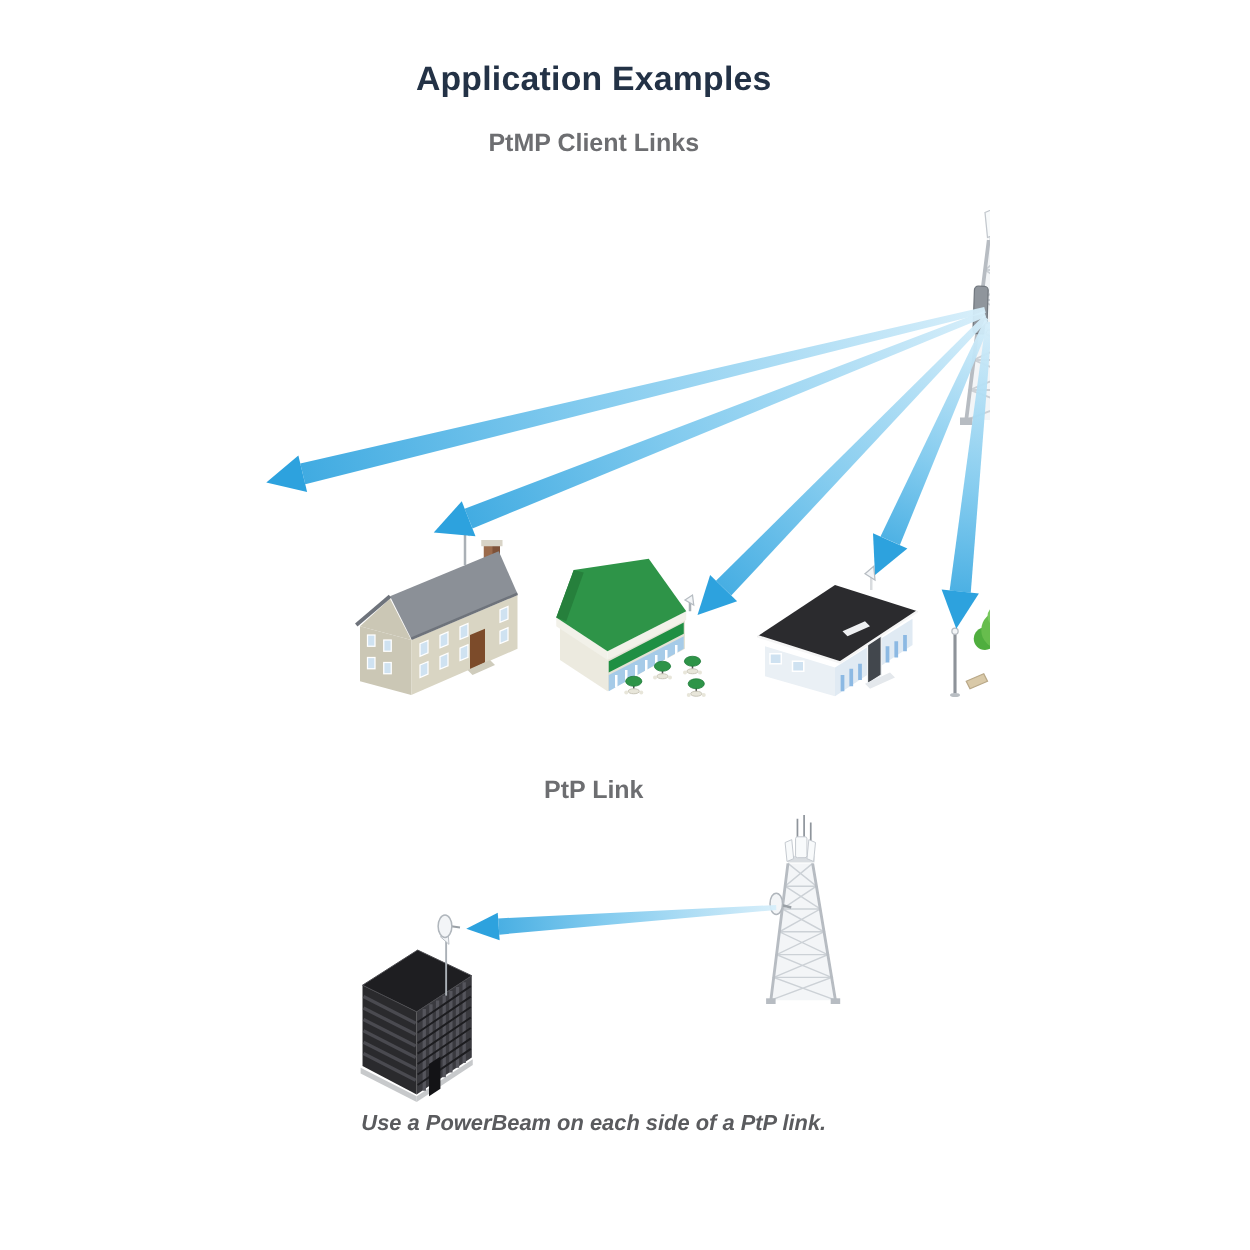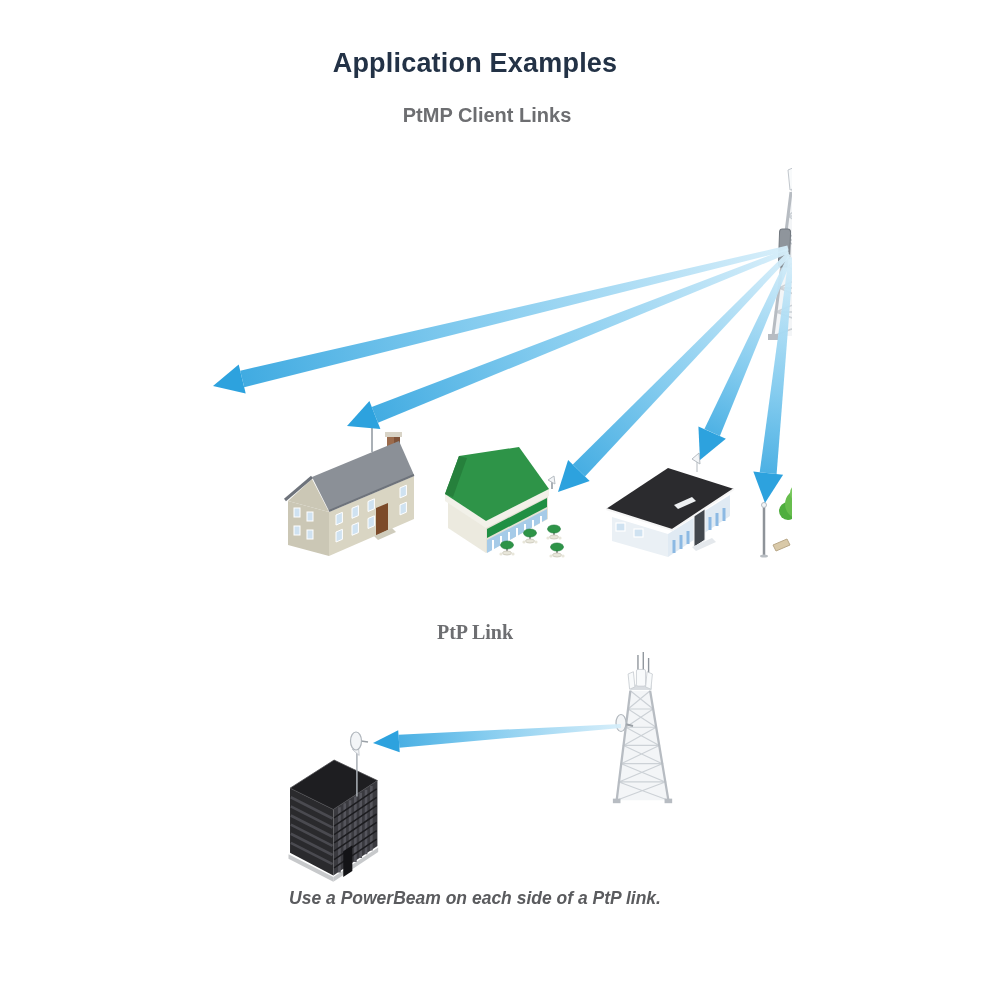--- a/index.html
+++ b/index.html
@@ -1,22 +1,22 @@
 <!DOCTYPE html>
 <html style="--bg: #ffffff; --title: #233246; --heading: #6d6e71; --caption: #5a5b5e; --beam-light: #d6eefa; --beam-mid: #7ec9ee; --beam-dark: #2da2de; --tower-fill: #f3f5f7; --tower-stroke: #b7bcc2; --tower-detail: #ccd1d6; --antenna-panel: #8f959c; --office-top: #1e1e21; --office-left: #2a2a2d; --office-right: #3a3a3f; --office-stripe: #4a4a50; --office-base: #c7c9cb; --house-roof: #8b9097; --house-gable: #cbc7b5; --house-wall: #d9d5c3; --window: #cfe2f1; --door: #7c4b2a; --chimney: #9b6b4c; --cafe-roof: #2e9448; --cafe-roof-dark: #26803c; --cafe-fascia: #f2f1e9; --cafe-wall: #eceadf; --cafe-wall-front: #e4e2d5; --awning: #1f8f43; --storefront: #a6cbe8; --wh-roof: #2b2b2e; --wh-wall: #eaf0f5; --wh-wall-front: #e0eaf3; --wh-stripe: #8cb9e3; --wh-door: #42474d; --tree: #67bd4d; --tree-dark: #4fae3e; --tree-light: #79c95f; --trunk: #3c3c3c; --mast: #aab0b6; --dish: #f3f5f7; --bench: #d9c9a8;"><head>
 <meta charset="utf-8">
 <style>
   html,body{margin:0;padding:0;background:#fff;}
   .page{position:relative;width:792px;height:1000px;background:var(--bg,#fff);overflow:hidden;
         font-family:"Liberation Sans",sans-serif;}
   .txt{position:absolute;left:0;width:950px;text-align:center;}
   .title{top:48px;font-size:27px;font-weight:bold;color:var(--title,#233246);letter-spacing:.2px;}
   .sub{font-size:20px;font-weight:bold;color:var(--heading,#6d6e71);}
-  .h-ptmp{top:104px;margin-left:12px;}
-  .h-ptp{top:621px;font-family:Liberation Serif, serif;}
+  .h-ptmp{top:104px;}
+  .h-ptp{top:621px;}
   .caption{font-size:17.5px;font-style:italic;font-weight:600;color:var(--caption,#5a5b5e);}
   .c-ptmp{top:575px;}
   .c-ptp{top:888px;}
   svg.art{position:absolute;left:0;top:0;}
 </style>
 </head>
 <body>
 
 <div class="page">
 

